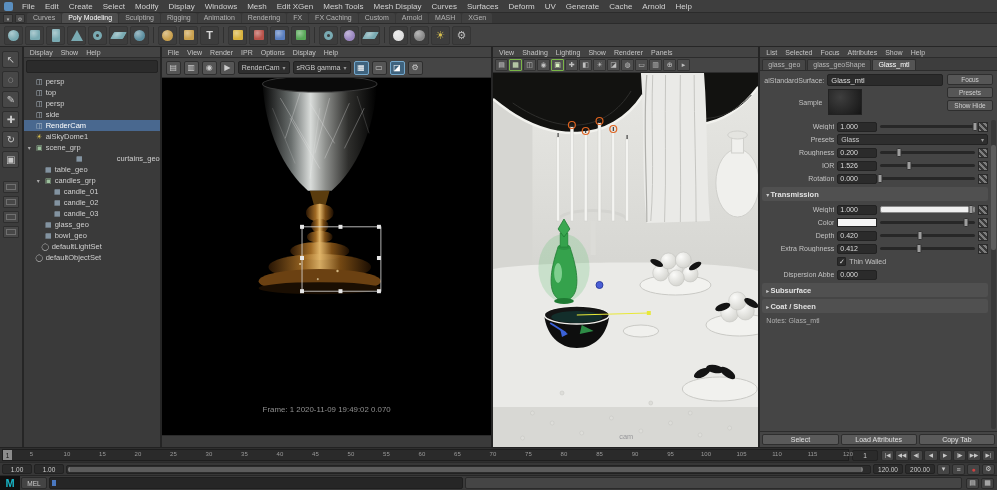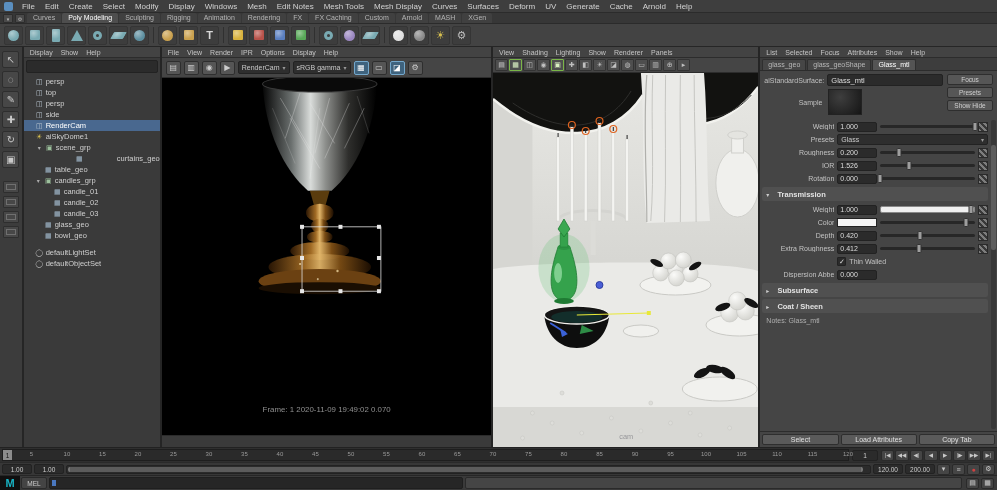--- a/index.html
+++ b/index.html
@@ -92,21 +92,21 @@
   .ae-slider{flex:1;height:3px;background:#272727;border-radius:2px;position:relative;}
   .ae-slider.filled{height:7px;border:1px solid #888;}
   .ae-handle{position:absolute;top:-3px;width:5px;height:9px;background:#9e9e9e;border:1px solid #333;border-radius:1px;transform:translateX(-50%);}
   .filled .ae-handle{top:-2px;}
   .ae-map{width:10px;height:10px;border:1px solid #2a2a2a;background:repeating-linear-gradient(45deg,#7d7d7d 0 2px,#383838 2px 4px);flex:none;}
   .ae-dropdown{flex:1;height:11px;background:#2e2e2e;border:1px solid #222;border-radius:2px;display:flex;align-items:center;padding:0 3px;gap:3px;}
   .ae-dd-val{flex:1;font-size:7px;color:#ccc;white-space:nowrap;overflow:hidden;}
   .ae-check{width:9px;height:9px;background:#2b2b2b;border:1px solid #222;border-radius:1px;color:#ddd;font-size:7px;line-height:8px;text-align:center;flex:none;}
   .ae-check-label{font-size:7px;color:#c3c3c3;}
   .ae-swatch-sm{width:40px;height:9px;border:1px solid #222;flex:none;}
-  .ae-section{height:14px;margin:2px 0;background:#505050;border-radius:2px;display:flex;align-items:center;gap:8px;padding:0 4px;font-size:7.5px;color:#e2e2e2;font-weight:bold;}
+  .ae-section{height:14px;margin:2px 0;background:#505050;border-radius:2px;display:flex;align-items:center;gap:1px;padding:0 4px;font-size:7.5px;color:#e2e2e2;font-weight:bold;}
   .ae-sec-arrow{font-size:6px;color:#ccc;}
   .ae-notes{height:12px;font-size:7px;color:#b0b0b0;padding:2px 4px;}
   .ae-footer{height:16px;display:flex;gap:2px;padding:2px;border-top:1px solid #2c2c2c;flex:none;}
   .ae-fbtn{flex:1;background:#5a5a5a;border:1px solid #2e2e2e;border-radius:2px;font-size:7px;color:#e0e0e0;display:flex;align-items:center;justify-content:center;white-space:nowrap;}
 
   
   #timeline{height:15px;background:#2f2f2f;border-top:1px solid #222;display:flex;align-items:stretch;flex:none;}
   .tl-strip{flex:1;position:relative;margin:1px 2px;background:#2a2a2a;border:1px solid #1e1e1e;}
   .tl-label{position:absolute;top:1px;transform:translateX(-50%);font-size:6px;color:#9a9a9a;}
   .tl-marker{position:absolute;top:0;bottom:0;width:9px;background:#8c8c8c;color:#111;font-size:6.5px;display:flex;align-items:center;justify-content:center;}
@@ -136,21 +136,21 @@
     <div class="menubar-logo"></div>
     <div id="menu-items">
         <div class="menu-item">File</div>
         <div class="menu-item">Edit</div>
         <div class="menu-item">Create</div>
         <div class="menu-item">Select</div>
         <div class="menu-item">Modify</div>
         <div class="menu-item">Display</div>
         <div class="menu-item">Windows</div>
         <div class="menu-item">Mesh</div>
-        <div class="menu-item">Edit Notes</div>
+        <div class="menu-item">Edit XGen</div>
         <div class="menu-item">Mesh Tools</div>
         <div class="menu-item">Mesh Display</div>
         <div class="menu-item">Curves</div>
         <div class="menu-item">Surfaces</div>
         <div class="menu-item">Deform</div>
         <div class="menu-item">UV</div>
         <div class="menu-item">Generate</div>
         <div class="menu-item">Cache</div>
         <div class="menu-item">Arnold</div>
         <div class="menu-item">Help</div>
@@ -306,21 +306,21 @@
           <div class="out-row selected" style="padding-left: 2px;">
             <div class="out-arrow"></div>
             <div class="out-icon camera-icon">◫</div>
             <div class="out-label">RenderCam</div>
           </div>
           <div class="out-row" style="padding-left: 2px;">
             <div class="out-arrow"></div>
             <div class="out-icon light-icon">☀</div>
             <div class="out-label">aiSkyDome1</div>
           </div>
-          <div class="out-row" style="padding-left: 12px;">
+          <div class="out-row" style="padding-left: 2px;">
             <div class="out-arrow">▾</div>
             <div class="out-icon group-icon">▣</div>
             <div class="out-label">scene_grp</div>
           </div>
           <div class="out-row" style="padding-left: 11px; justify-content: space-between;">
             <div class="out-arrow"></div>
             <div class="out-icon mesh-icon">▦</div>
             <div class="out-label">curtains_geo</div>
           </div>
           <div class="out-row" style="padding-left: 11px;">
@@ -351,21 +351,21 @@
           <div class="out-row" style="padding-left: 11px;">
             <div class="out-arrow"></div>
             <div class="out-icon mesh-icon">▦</div>
             <div class="out-label">glass_geo</div>
           </div>
           <div class="out-row" style="padding-left: 11px;">
             <div class="out-arrow"></div>
             <div class="out-icon mesh-icon">▦</div>
             <div class="out-label">bowl_geo</div>
           </div>
-          <div class="out-row" style="padding-left: 2px; margin-top: 6px;">
+          <div class="out-row" style="padding-left: 8px;">
             <div class="out-arrow"></div>
             <div class="out-icon set-icon">◯</div>
             <div class="out-label">defaultLightSet</div>
           </div>
           <div class="out-row" style="padding-left: 2px;">
             <div class="out-arrow"></div>
             <div class="out-icon set-icon">◯</div>
             <div class="out-label">defaultObjectSet</div>
           </div>
         </div>

